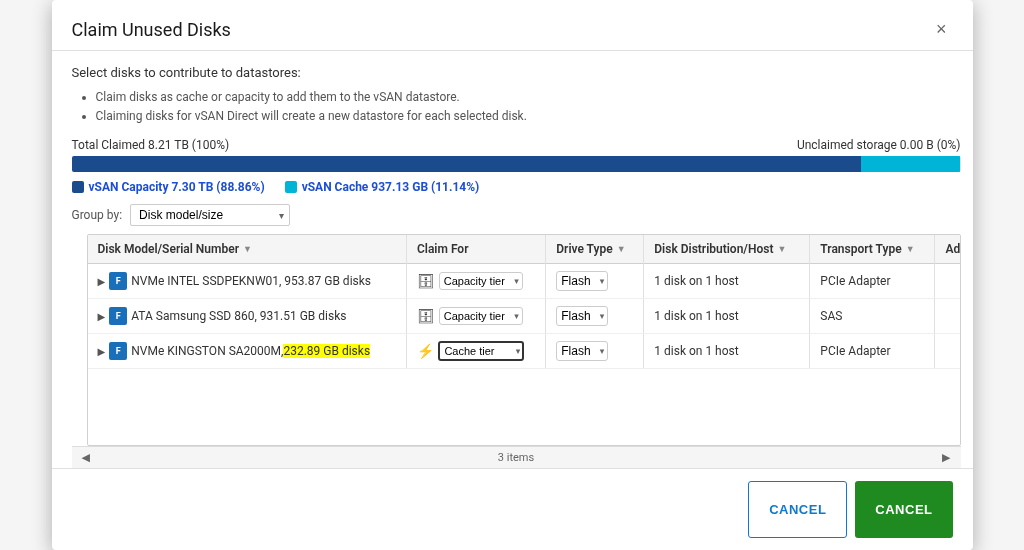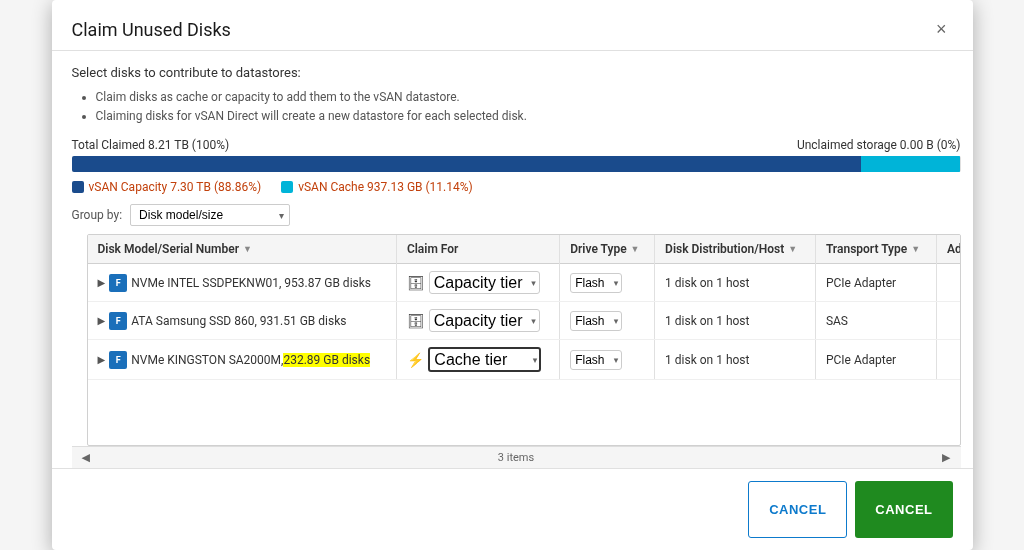--- a/index.html
+++ b/index.html
@@ -87,22 +87,23 @@
     }
     .progress-cache {
       background: #00b4d8;
       height: 100%;
     }
     .legend {
       display: flex;
       gap: 20px;
       margin-bottom: 10px;
       font-size: 12px;
-      color: #c2410c;
-      align-items: center;
+      color: #1d4ed8;
+      align-items: center;
+      font-weight: bold;
     }
     .legend-item {
       display: flex;
       align-items: center;
       gap: 5px;
     }
     .legend-dot {
       width: 12px;
       height: 12px;
       border-radius: 2px;
@@ -258,21 +259,21 @@
       align-items: center;
       gap: 4px;
     }
     .claim-icon {
       font-size: 14px;
     }
     .claim-select {
       border: 1px solid #ccc;
       border-radius: 3px;
       padding: 2px 16px 2px 4px;
-      font-size: 16px;
+      font-size: 11px;
       background: #fff;
       cursor: pointer;
       appearance: none;
       -webkit-appearance: none;
     }
     .claim-select-wrapper {
       position: relative;
       display: inline-block;
     }
     .claim-select-wrapper::after {

